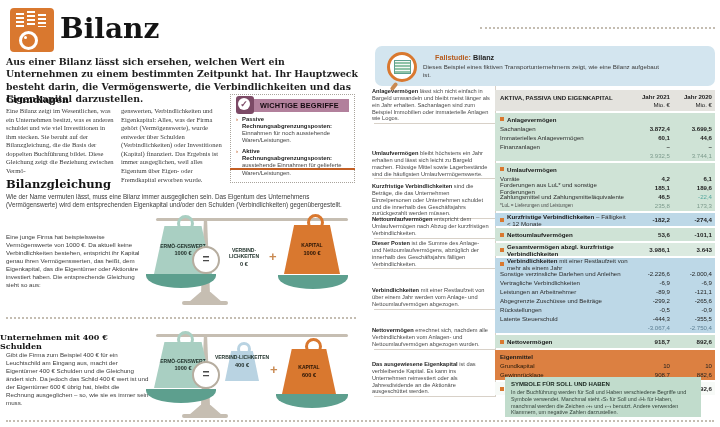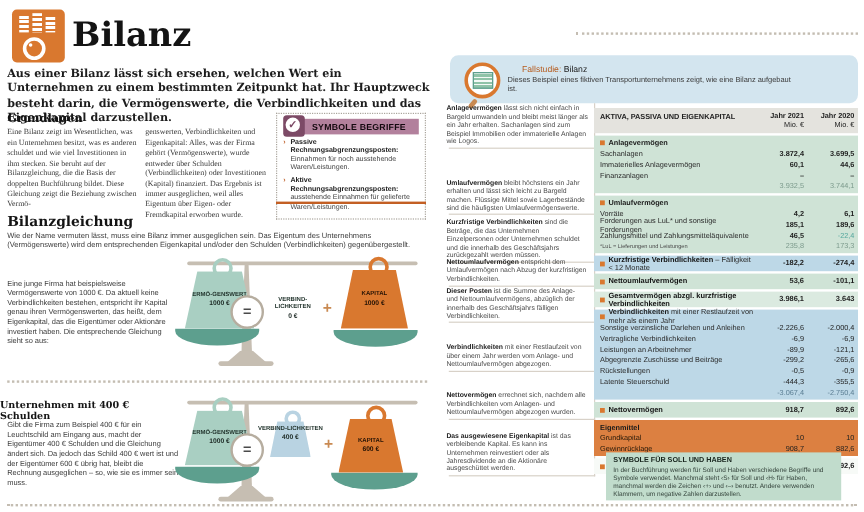--- a/index.html
+++ b/index.html
@@ -70,21 +70,21 @@
   .subcat{font-size:6.2px;color:#8a857d;}
   .pagenum{font-family:"DejaVu Serif",serif;font-size:17px;color:#5c5952;letter-spacing:1px;}
   .chevrons{padding-top:4px;}
   .chev{display:inline-block;width:6px;height:6px;border-top:3.5px solid #d9782f;border-right:3.5px solid #d9782f;transform:rotate(45deg);margin-left:1px;}
   
   .fallstudie{position:absolute;left:375px;top:46px;width:340px;height:40px;background:#d3e5ef;border-radius:7px;}
   .fs-icon{position:absolute;left:12px;top:6px;width:24px;height:24px;background:#fff;border:3px solid #d9782f;border-radius:50%;}
   .fs-doc{position:absolute;left:4px;top:5px;width:15px;height:12px;background:#8fc3a8;border:1px solid #5d9f8e;
           background-image:repeating-linear-gradient(to bottom,rgba(255,255,255,.9) 0 1px,rgba(255,255,255,0) 1px 3px);}
   .fs-handle{position:absolute;left:2px;top:27px;width:4px;height:9px;background:#c98a52;transform:rotate(40deg);border-radius:2px;}
-  .fs-title{position:absolute;left:48px;top:7px;font-size:7.2px;font-weight:normal;color:#1d1d1d;padding-left:12px;}
+  .fs-title{position:absolute;left:48px;top:7px;font-size:7.2px;font-weight:bold;color:#1d1d1d;padding-left:12px;}
   .fs-label{color:#b65c1f;}
   .fs-body{position:absolute;left:48px;top:17px;width:240px;font-size:6.2px;line-height:1.3;color:#3b3b3b;}
   
   .note{position:absolute;left:372px;width:118px;font-size:5.7px;line-height:1.2;color:#4a4a4a;}
   .note b{color:#1d1d1d;}
   .note::after{content:"";position:absolute;left:2px;right:-6px;top:-2px;bottom:-2px;border-bottom:1px solid #d8d1c8;border-right:1px solid #d8d1c8;pointer-events:none;}
   .note0{top:88px}.note1{top:150px}.note2{top:183px}.note3{top:216px}.note4{top:240px}
   .note5{top:287px}.note6{top:327px}.note7{top:361px}
   
   .btable{position:absolute;left:495px;top:90px;width:220px;}
@@ -136,21 +136,21 @@
 
   <div class="grundlagen-h h-serif">Grundlagen</div>
   <div class="gcol gcol1">Eine Bilanz zeigt im Wesentlichen, was ein Unternehmen besitzt, was es anderen schuldet und wie viel Investitionen in ihm stecken. Sie beruht auf der Bilanzgleichung, die die Basis der doppelten Buchführung bildet. Diese Gleichung zeigt die Beziehung zwischen Vermö-</div>
   <div class="gcol gcol2">genswerten, Verbindlichkeiten und Eigenkapital: Alles, was der Firma gehört (Vermögenswerte), wurde entweder über Schulden (Verbindlichkeiten) oder Investitionen (Kapital) finanziert. Das Ergebnis ist immer ausgeglichen, weil alles Eigentum über Eigen- oder Fremdkapital erworben wurde.</div>
 
   <div class="begriffe">
     <div class="beg-head">
       <span class="beg-check">
         <span class="beg-check-circle">✓</span>
       </span>
-      <span>SYMBOLE BEGRIFFE</span>
+      <span>WICHTIGE BEGRIFFE</span>
     </div>
     <div>
         <div class="beg-item"><span class="beg-arrow">›</span><b>Passive Rechnungsabgrenzungsposten:</b> Einnahmen für noch ausstehende Waren/Leistungen.</div>
         <div class="beg-item"><span class="beg-arrow">›</span><b>Aktive Rechnungsabgrenzungsposten:</b> ausstehende Einnahmen für gelieferte Waren/Leistungen.</div>
       </div>
   </div>
   <div class="orange-rule"></div>
 
   <div class="bilanz-h h-serif">Bilanzgleichung</div>
   <div class="bilanz-intro">Wie der Name vermuten lässt, muss eine Bilanz immer ausgeglichen sein. Das Eigentum des Unternehmens (Vermögenswerte) wird dem entsprechenden Eigenkapital und/oder den Schulden (Verbindlichkeiten) gegenübergestellt.</div>

